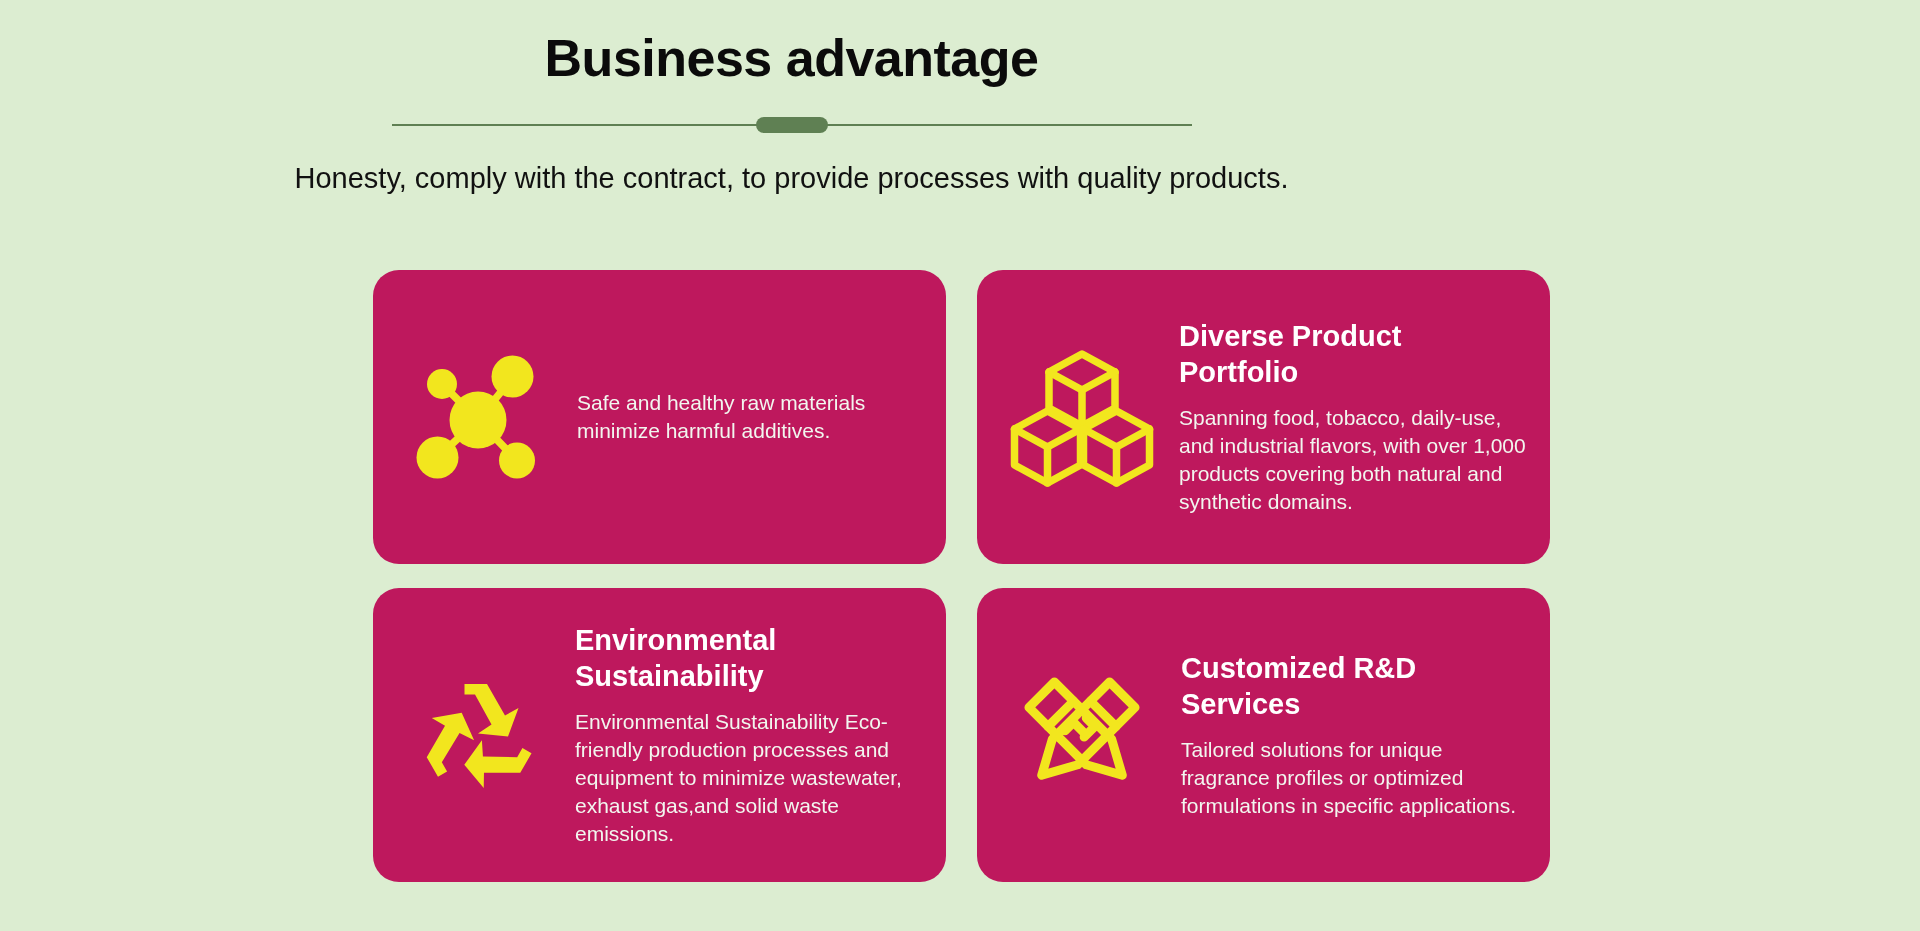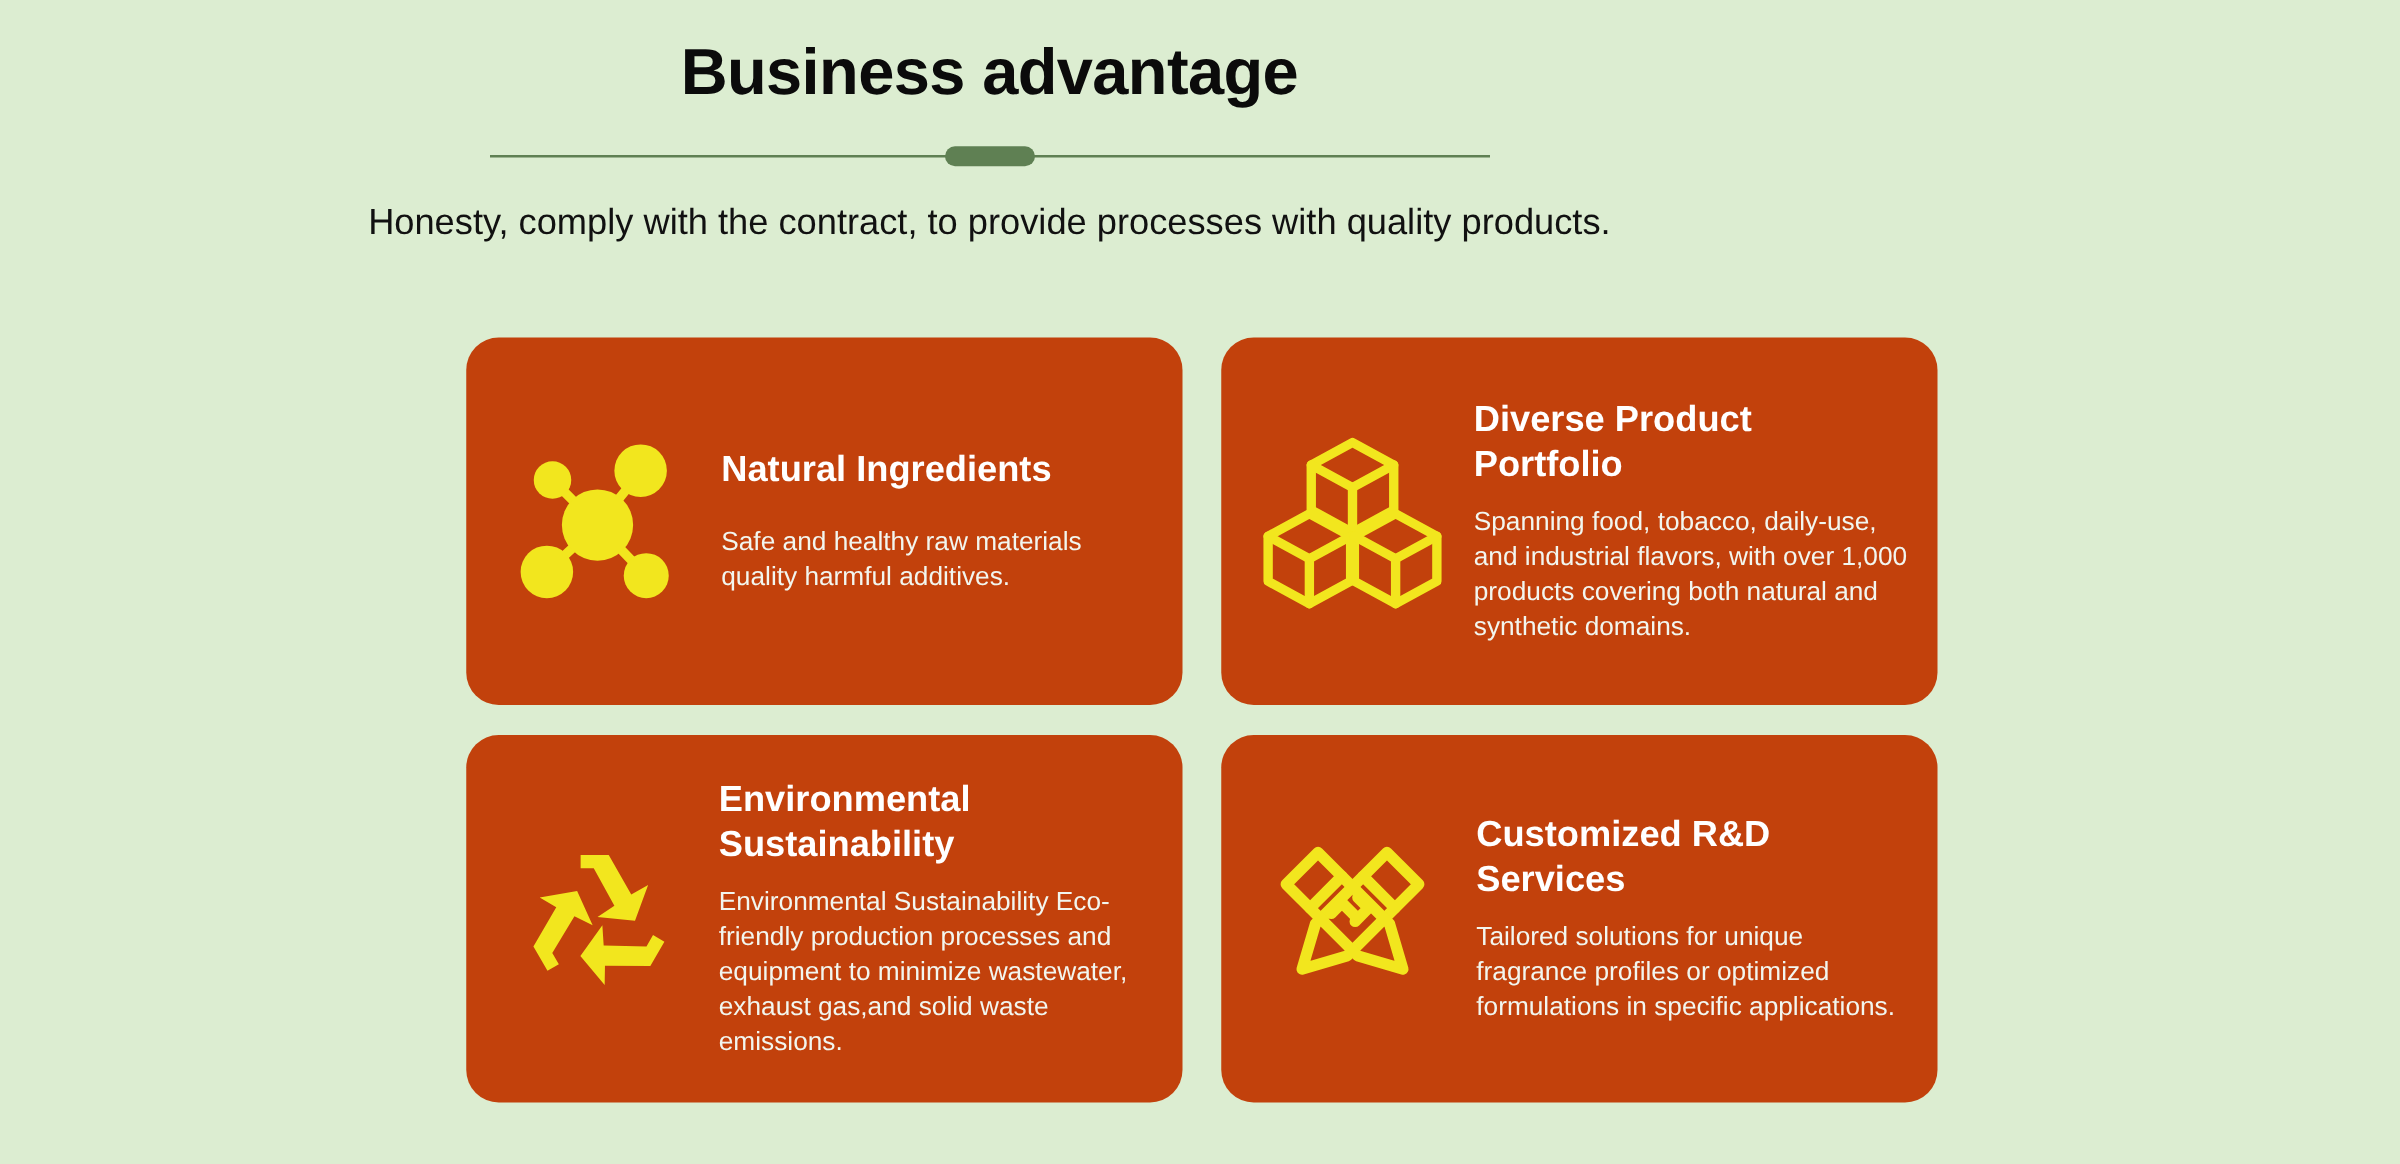--- a/index.html
+++ b/index.html
@@ -75,21 +75,21 @@
     top: 270px;
     width: 1177px;
     display: grid;
     grid-template-columns: 573px 573px;
     grid-template-rows: 294px 294px;
     column-gap: 31px;
     row-gap: 24px;
   }
 
   .card {
-    background: #c2410c;
+    background: #be185d;
     border-radius: 26px;
     display: flex;
     align-items: center;
     box-sizing: border-box;
     padding: 0 22px 0 30px;
     overflow: hidden;
   }
 
   .card-icon {
     flex: 0 0 auto;
@@ -164,22 +164,21 @@
           <g fill="#f2e61e">
             <circle cx="50" cy="52" r="19"></circle>
             <circle cx="26" cy="28" r="10"></circle>
             <circle cx="73" cy="23" r="14"></circle>
             <circle cx="23" cy="77" r="14"></circle>
             <circle cx="76" cy="79" r="12"></circle>
           </g>
         </svg>
       </div>
       <div class="card-body">
-        <h2 class="card-title">Natural Ingredients</h2>
-        <p class="card-desc">Safe and healthy raw materials quality harmful additives.</p>
+        <p class="card-desc">Safe and healthy raw materials minimize harmful additives.</p>
       </div>
     </div>
 
     <div class="card card--portfolio">
       <div class="card-icon">
         <svg viewBox="0 0 100 100" aria-hidden="true">
           <g fill="none" stroke="#f2e61e" stroke-width="5" stroke-linejoin="round" stroke-linecap="round">
 
             <polygon points="50,8 72,20 72,44 50,56 28,44 28,20"></polygon>
             <polyline points="28,20 50,32 72,20"></polyline>

